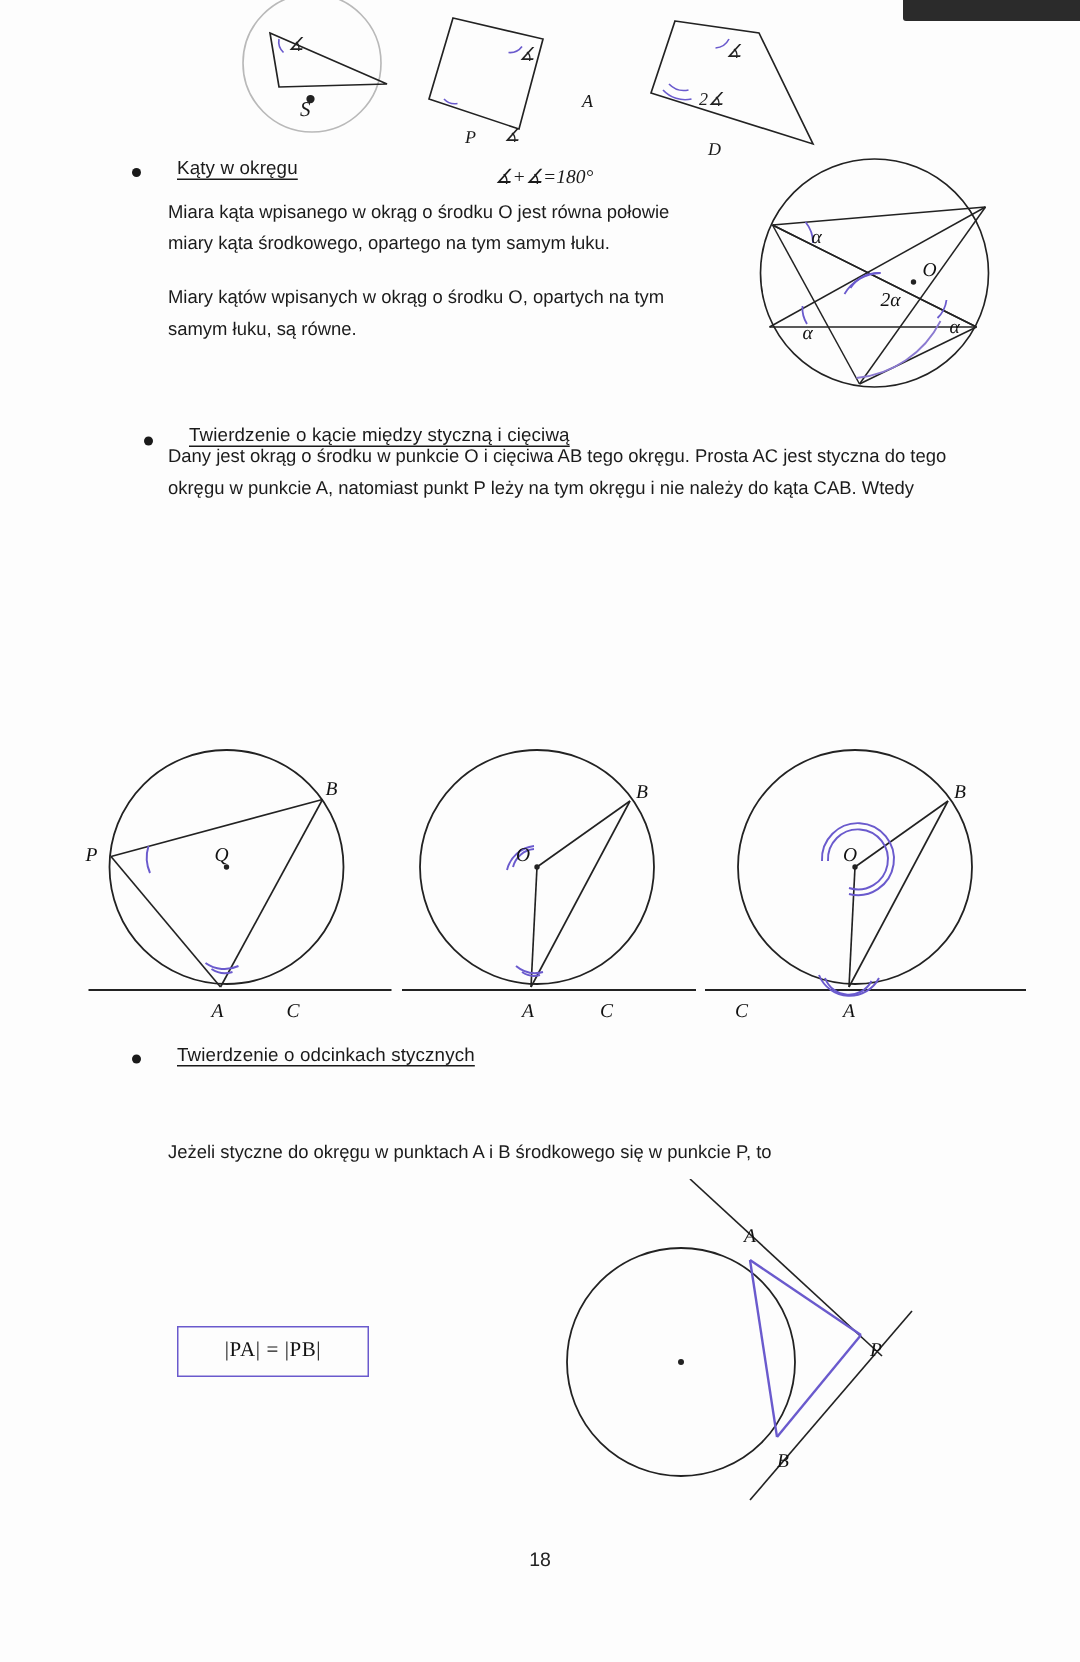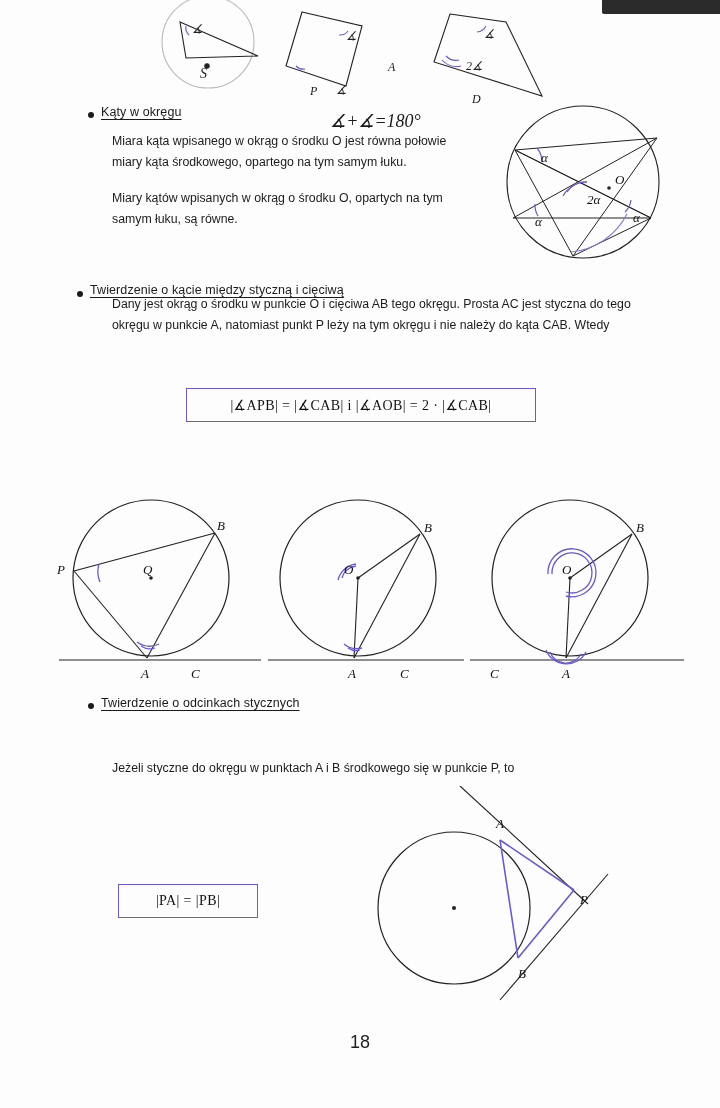--- a/index.html
+++ b/index.html
@@ -28,21 +28,21 @@
     width: 118px;
     height: 14px;
     background: #2b2b2b;
     border-bottom-left-radius: 2px;
   }
 
   .bullet-row {
     position: absolute;
     display: flex;
     align-items: flex-start;
-    gap: 7px;
+    gap: 24px;
   }
   .bullet-dot {
     width: 6px;
     height: 6px;
     border-radius: 50%;
     background: #1a1a1a;
     margin-top: 7px;
     flex: none;
   }
   .bullet-label {
@@ -76,21 +76,21 @@
     color: #111;
     letter-spacing: .4px;
   }
 
   .page-number {
     position: absolute;
     left: 0;
     right: 0;
     top: 1032px;
     text-align: center;
-    font-size: 18px;
+    font-size: 13px;
     color: #222;
   }
 
   svg { display: block; }
   .fig { position: absolute; }
 
   .hand {
     font-family: "Liberation Serif", serif;
     font-style: italic;
   }
@@ -127,21 +127,21 @@
         <text x="334" y="38">∡</text>
         <text x="316" y="70">2∡</text>
       </g>
     </svg>
   </div>
 
   <span class="hand" style="position:absolute; left:200px; top:66px; font-size:14px;">S</span>
   <span class="hand" style="position:absolute; left:388px; top:60px; font-size:12px;">A</span>
   <span class="hand" style="position:absolute; left:472px; top:92px; font-size:12px;">D</span>
   <span class="hand" style="position:absolute; left:310px; top:84px; font-size:12px;">P</span>
-  <span class="hand" style="position:absolute; left:330px; top:110px; font-size:18px;font-family:Liberation Serif, serif;">∡+∡=180°</span>
+  <span class="hand" style="position:absolute; left:330px; top:110px; font-size:13px;font-family:Liberation Serif, serif;">∡+∡=180°</span>
 
   <div class="bullet-row" style="left:88px; top:105px;">
     <span class="bullet-dot"></span>
     <span class="bullet-label">Kąty w okręgu</span>
   </div>
 
   <div class="para" style="left:112px; top:131px; width:340px;">Miara kąta wpisanego w okrąg o środku O jest równa połowie miary kąta środkowego, opartego na tym samym łuku.</div>
 
   <div class="para" style="left:112px; top:188px; width:360px;">Miary kątów wpisanych w okrąg o środku O, opartych na tym samym łuku, są równe.</div>
 
@@ -170,28 +170,27 @@
         <text x="66" y="62">α</text>
         <text x="60" y="126">α</text>
         <text x="158" y="122">α</text>
         <text x="112" y="104">2α</text>
         <text x="140" y="84">O</text>
       </g>
       <circle cx="134" cy="88" r="1.8" fill="#222"></circle>
     </svg>
   </div>
 
-  <div class="bullet-row" style="left:77px; top:283px;align-items:center;">
+  <div class="bullet-row" style="left:96px; top:283px;align-items:center;">
     <span class="bullet-dot"></span>
     <span class="bullet-label">Twierdzenie o kącie między styczną i cięciwą</span>
   </div>
 
   <div class="para" style="left:112px; top:294px; width:520px;">Dany jest okrąg o środku w punkcie O i cięciwa AB tego okręgu. Prosta AC jest styczna do tego okręgu w punkcie A, natomiast punkt P leży na tym okręgu i nie należy do kąta CAB. Wtedy</div>
 
-  <div class="boxed" style="left:186px; top:388px; width:350px; height:34px;">|∡APB| = |∡CAB|    i    |∡AOB| = 2 · |∡CAB|</div>
 
 
   <div class="fig" style="left:55px; top:490px;">
     <svg width="210" height="200" viewBox="0 0 210 200">
       <circle cx="96" cy="88" r="78" fill="none" stroke="#222" stroke-width="1.2"></circle>
       <line x1="4" y1="170" x2="206" y2="170" stroke="#222" stroke-width="1.2"></line>
       <g fill="none" stroke="#222" stroke-width="1.1">
         <path d="M19 81 L160 43"></path>
         <path d="M19 81 L92 168"></path>
         <path d="M92 168 L160 43"></path>
@@ -262,21 +261,21 @@
     </svg>
   </div>
 
   <div class="bullet-row" style="left:88px; top:696px;justify-content:flex-end;">
     <span class="bullet-dot"></span>
     <span class="bullet-label">Twierdzenie o odcinkach stycznych</span>
   </div>
 
   <div class="para" style="left:112px; top:758px; width:520px;">Jeżeli styczne do okręgu w punktach A i B środkowego się w punkcie P, to</div>
 
-  <div class="boxed" style="left:118px; top:884px; width:140px; height:34px;">|PA| = |PB|</div>
+  <div class="boxed" style="left:118px; top:884px; width:128px; height:34px;">|PA| = |PB|</div>
 
   <div class="fig" style="left:350px; top:786px;">
     <svg width="310" height="220" viewBox="0 0 310 220">
       <circle cx="104" cy="122" r="76" fill="none" stroke="#222" stroke-width="1.2"></circle>
       <circle cx="104" cy="122" r="2" fill="#222"></circle>
       <g fill="none" stroke="#222" stroke-width="1.1">
         <path d="M110 0 L238 118"></path>
         <path d="M150 214 L258 88"></path>
       </g>
       <g fill="none" stroke="#6a5acd" stroke-width="1.6">

